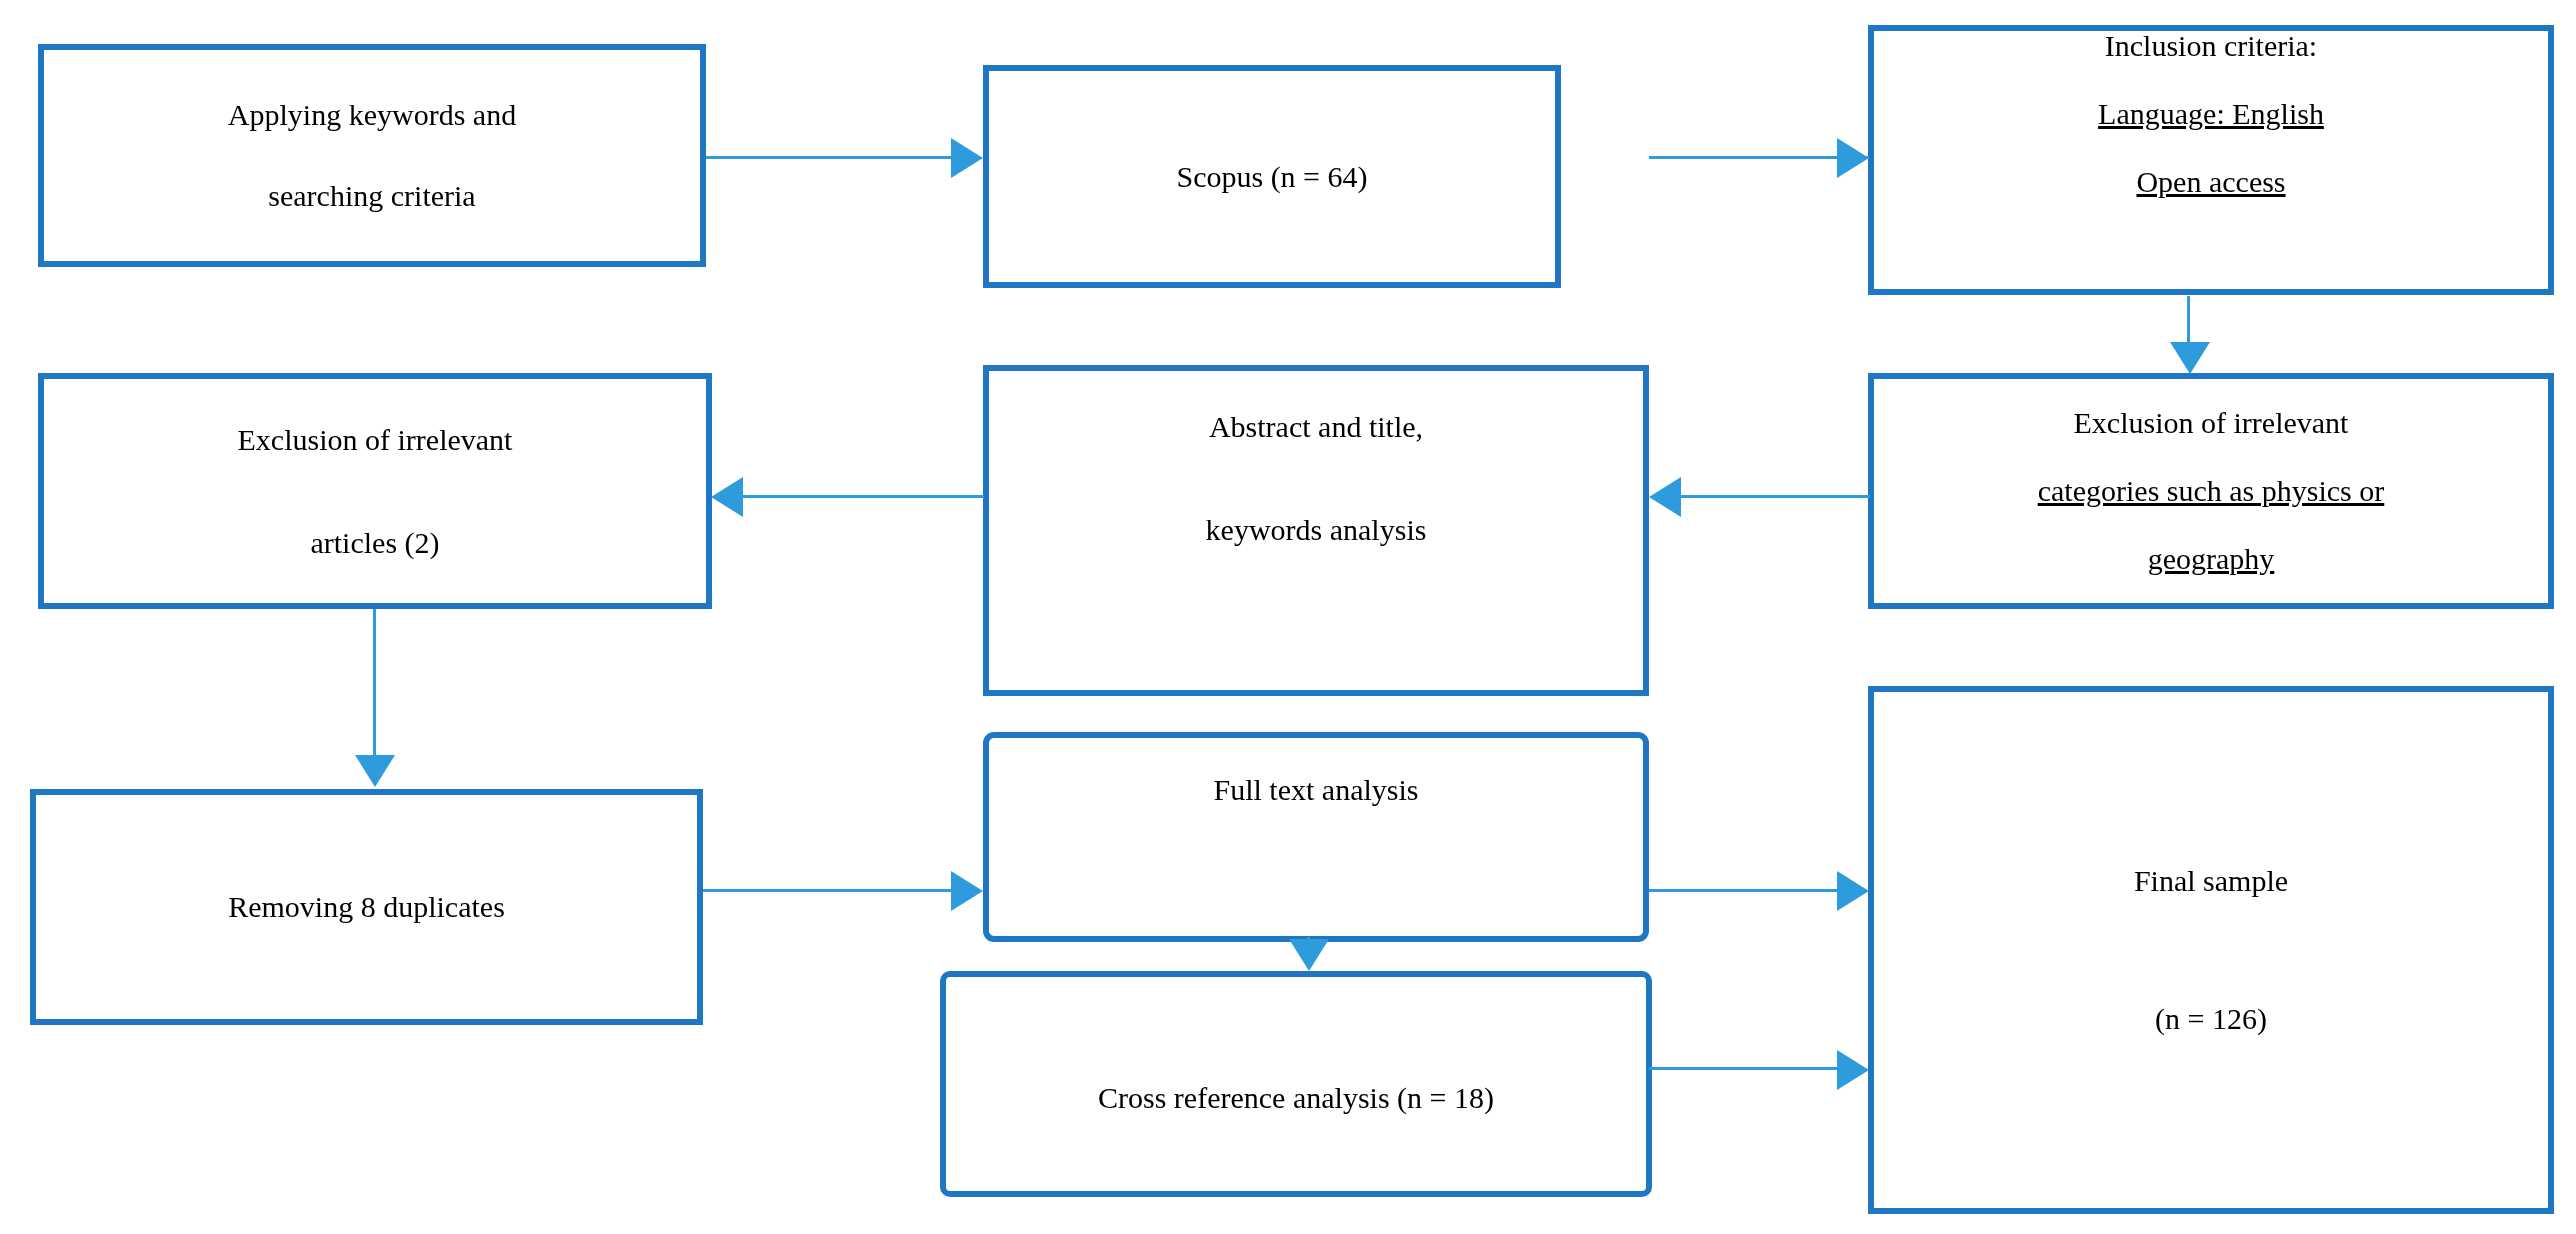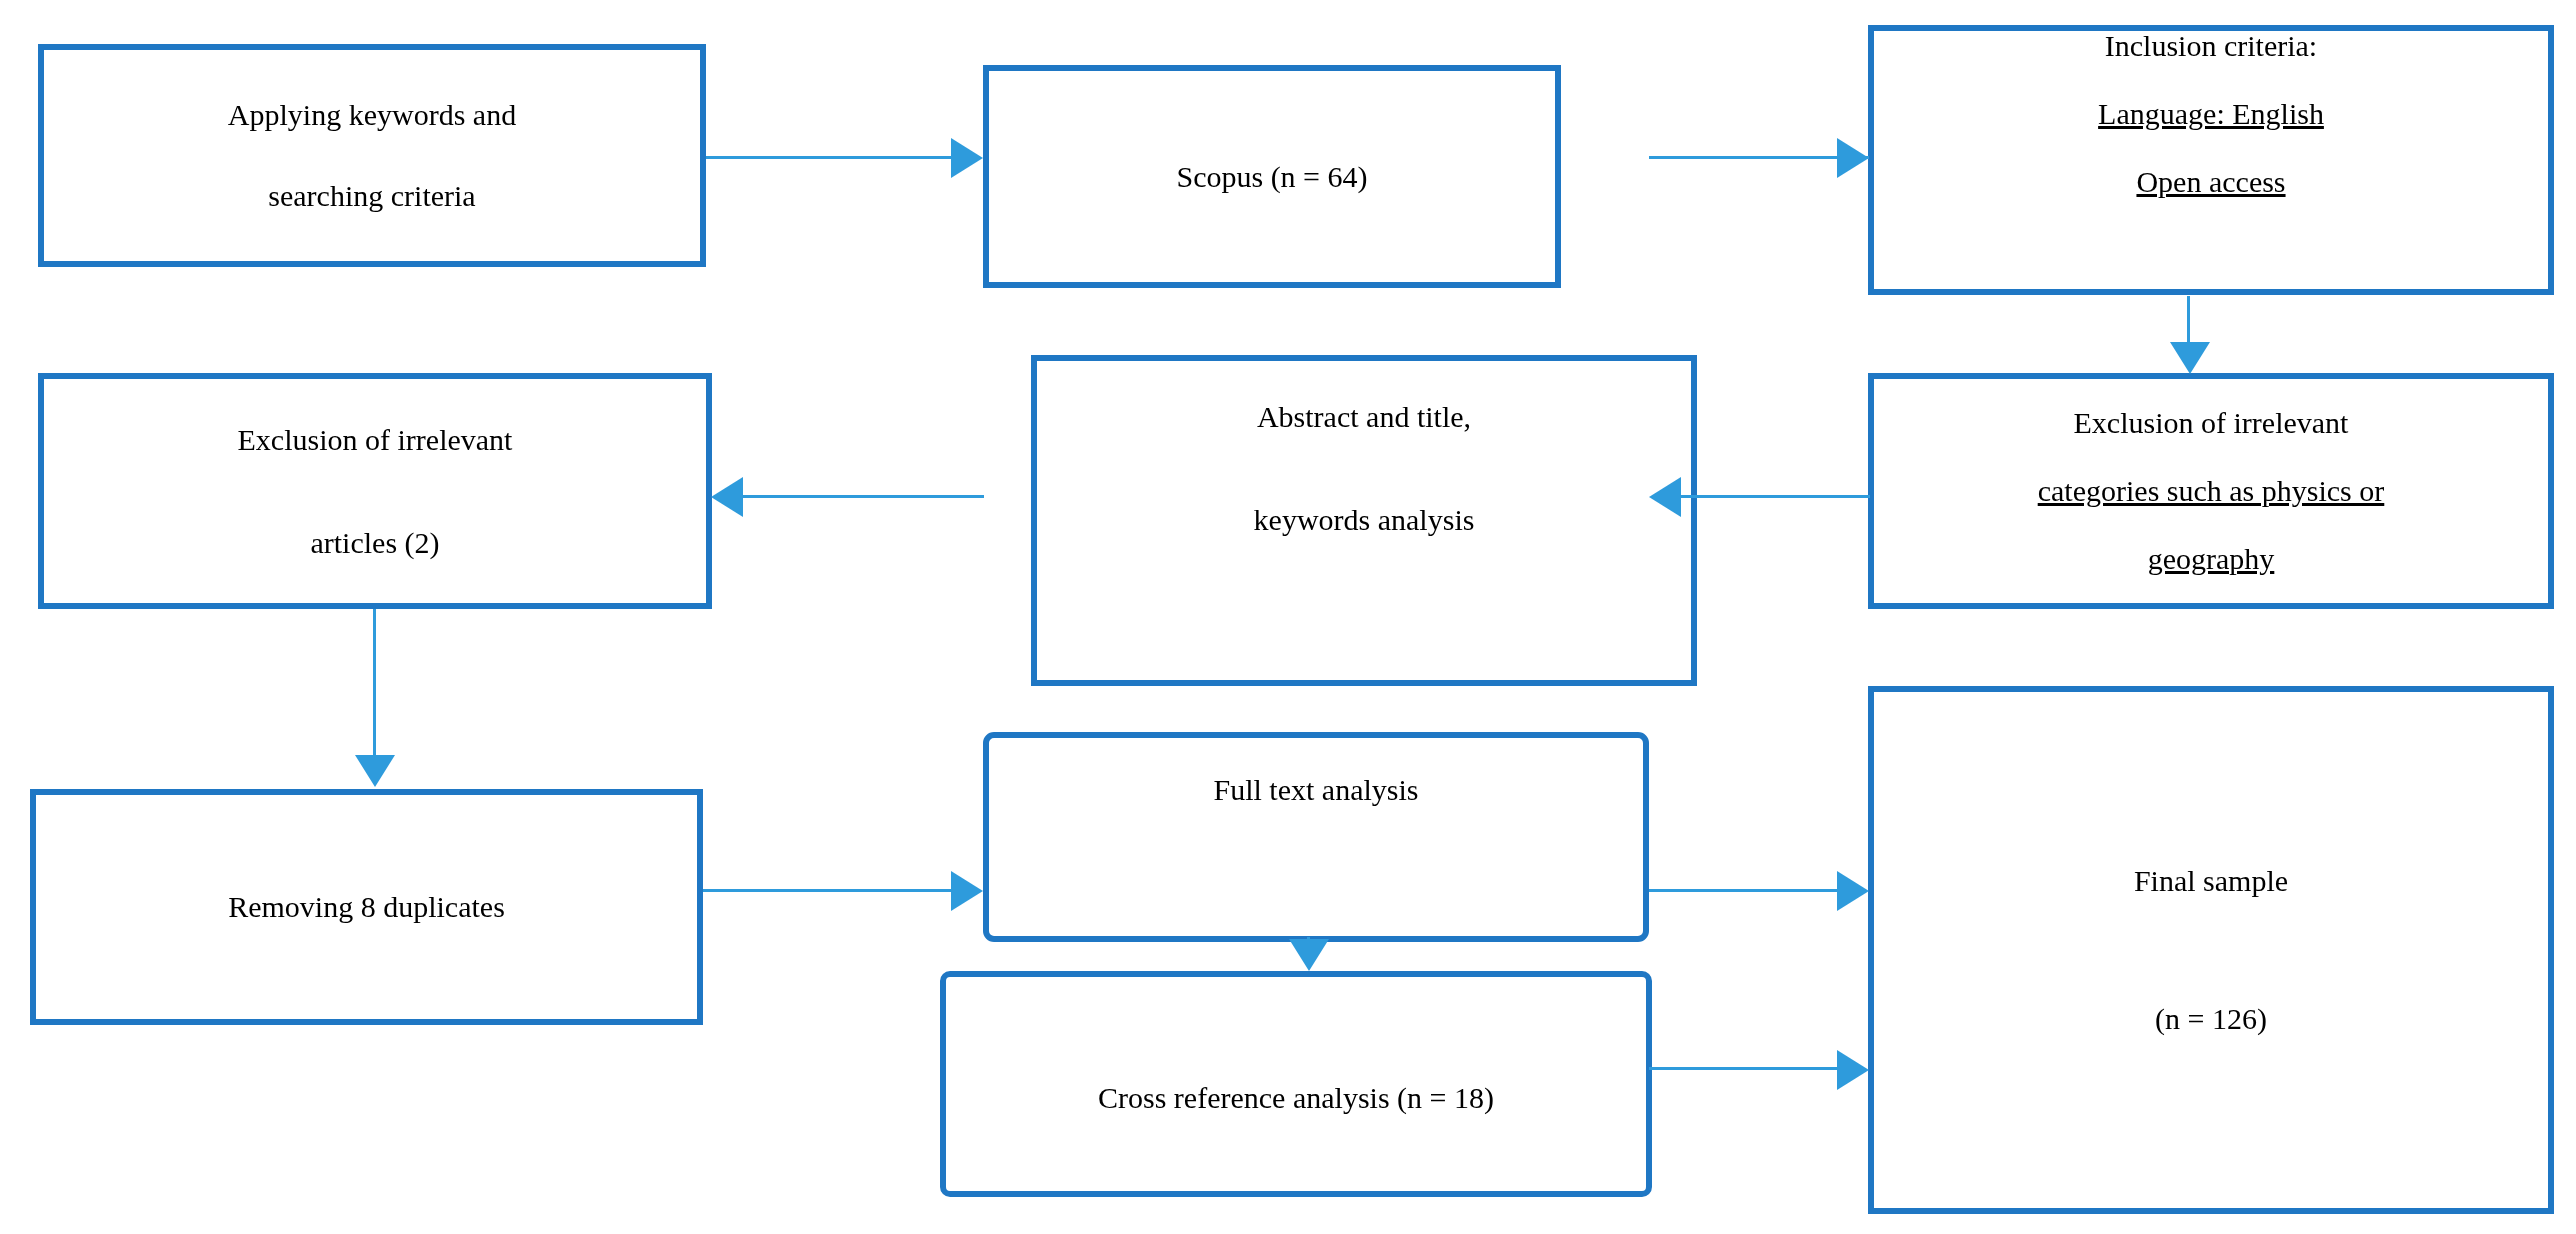--- a/index.html
+++ b/index.html
@@ -87,21 +87,21 @@
     <span class="line">Inclusion criteria:</span>
     <span class="line">Language: English</span>
     <span class="line">Open access</span>
   </div>
 
   <div class="node gap-lg" style="left:38px; top:373px; width:674px; height:236px;">
     <span class="line">Exclusion of irrelevant</span>
     <span class="line">articles (2)</span>
   </div>
 
-  <div class="node gap-lg" style="left:983px; top:355px; width:666px; height:331px; justify-content:flex-start; padding-top:41px;margin-left:48px;">
+  <div class="node gap-lg" style="left:983px; top:365px; width:666px; height:331px; justify-content:flex-start; padding-top:41px;">
     <span class="line">Abstract and title,</span>
     <span class="line">keywords analysis</span>
   </div>
 
   <div class="node gap-sm" style="left:1868px; top:373px; width:686px; height:236px;">
     <span class="line">Exclusion of irrelevant</span>
     <span class="line">categories such as physics or</span>
     <span class="line">geography</span>
   </div>
 

